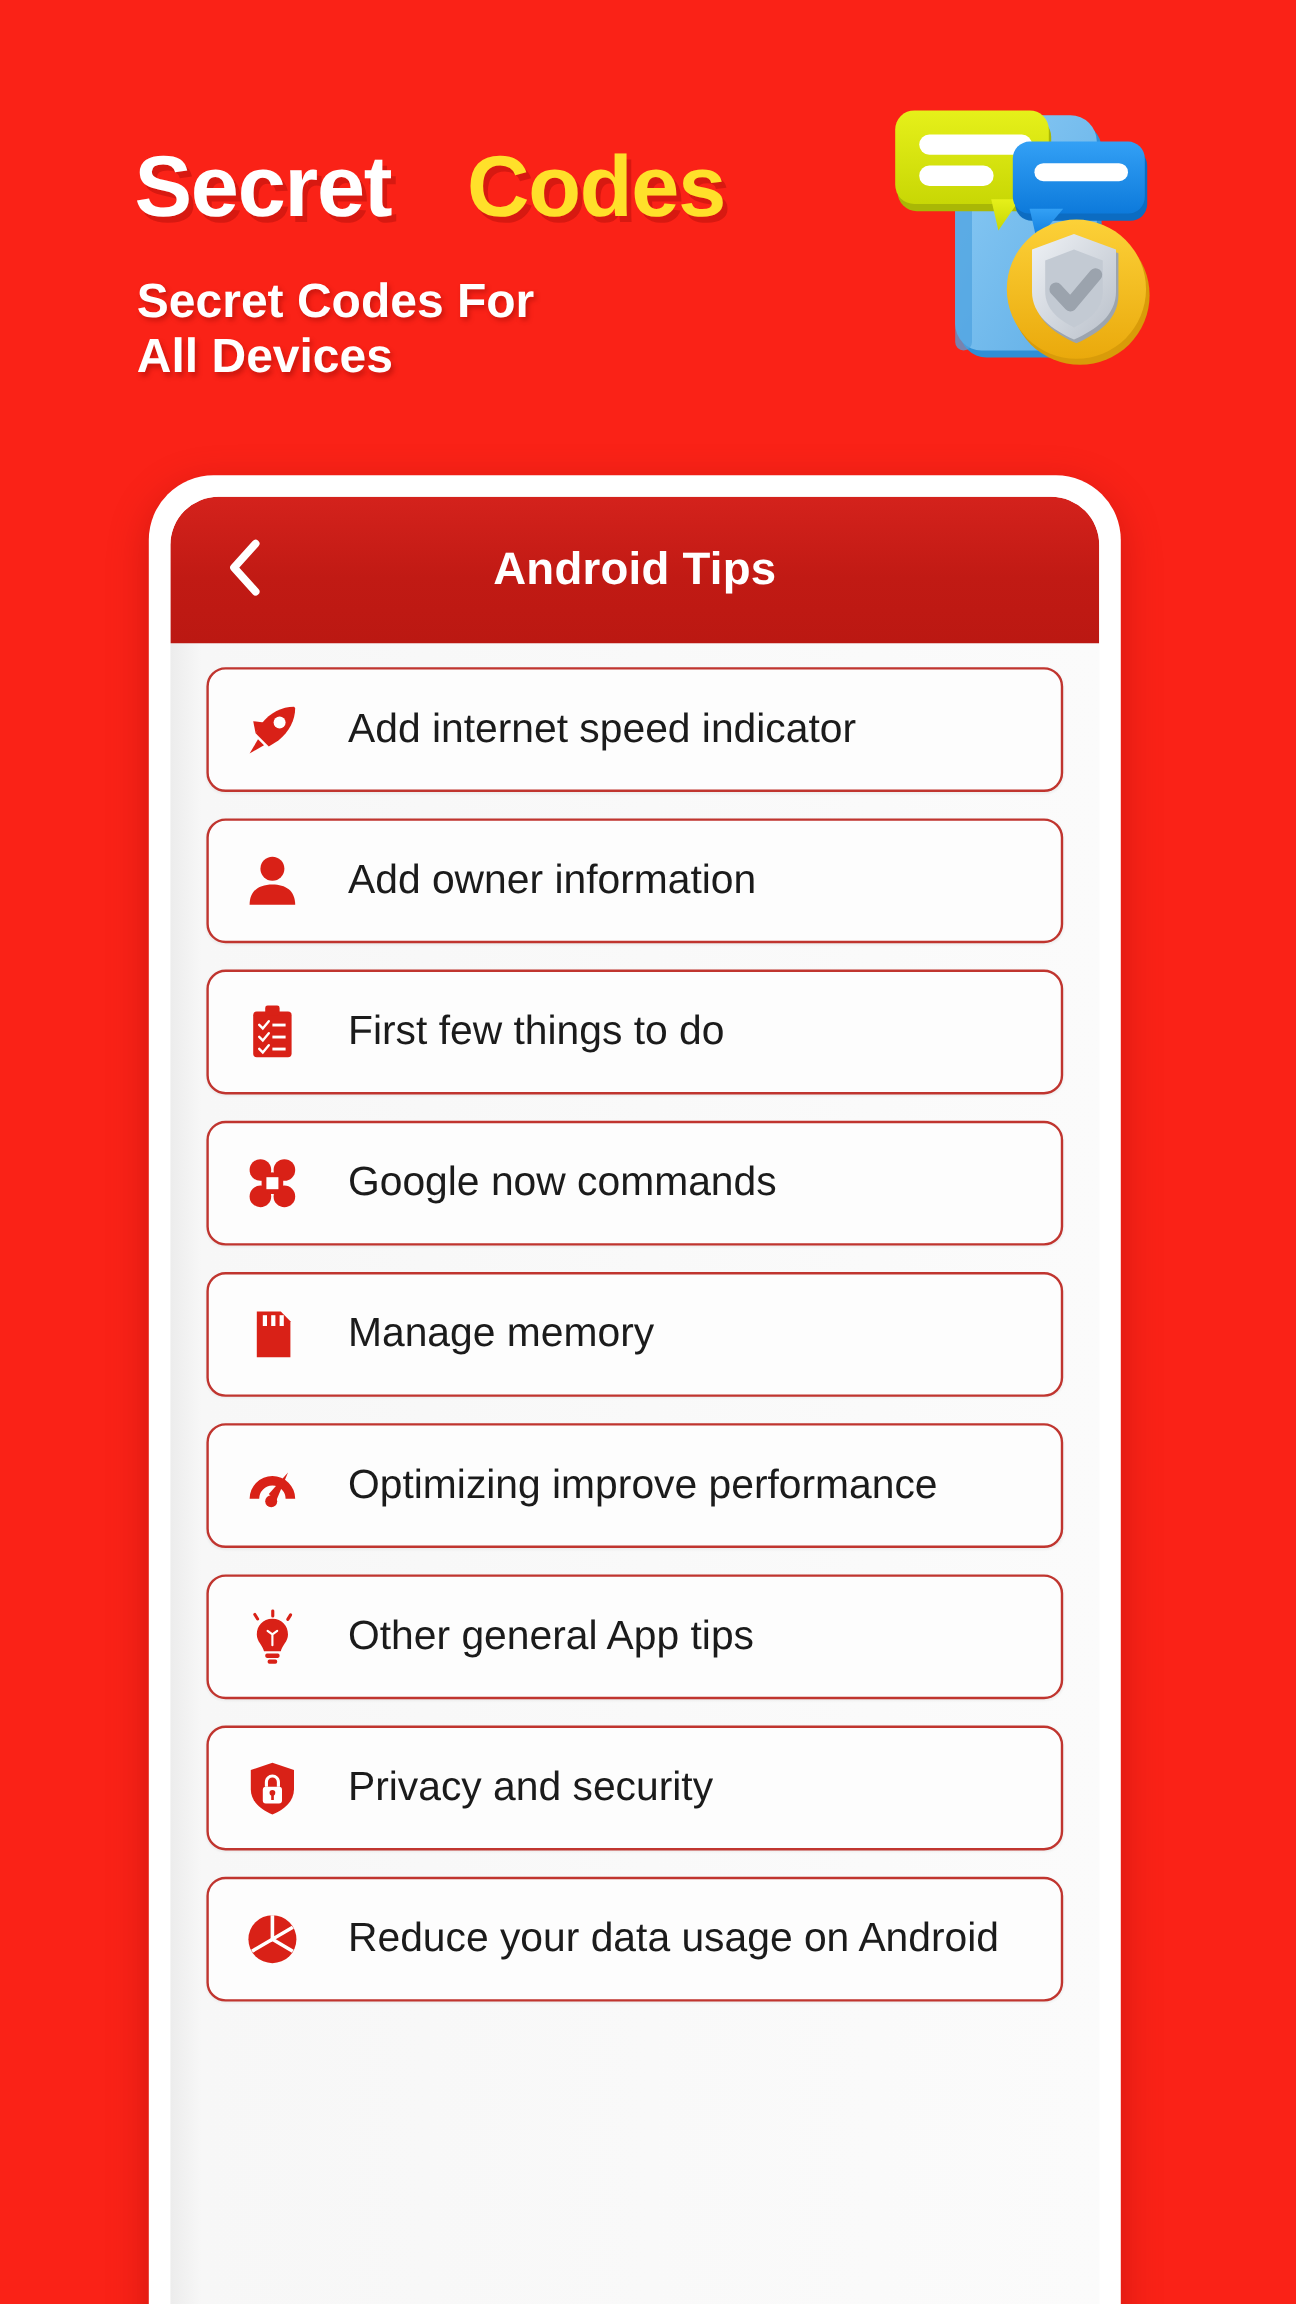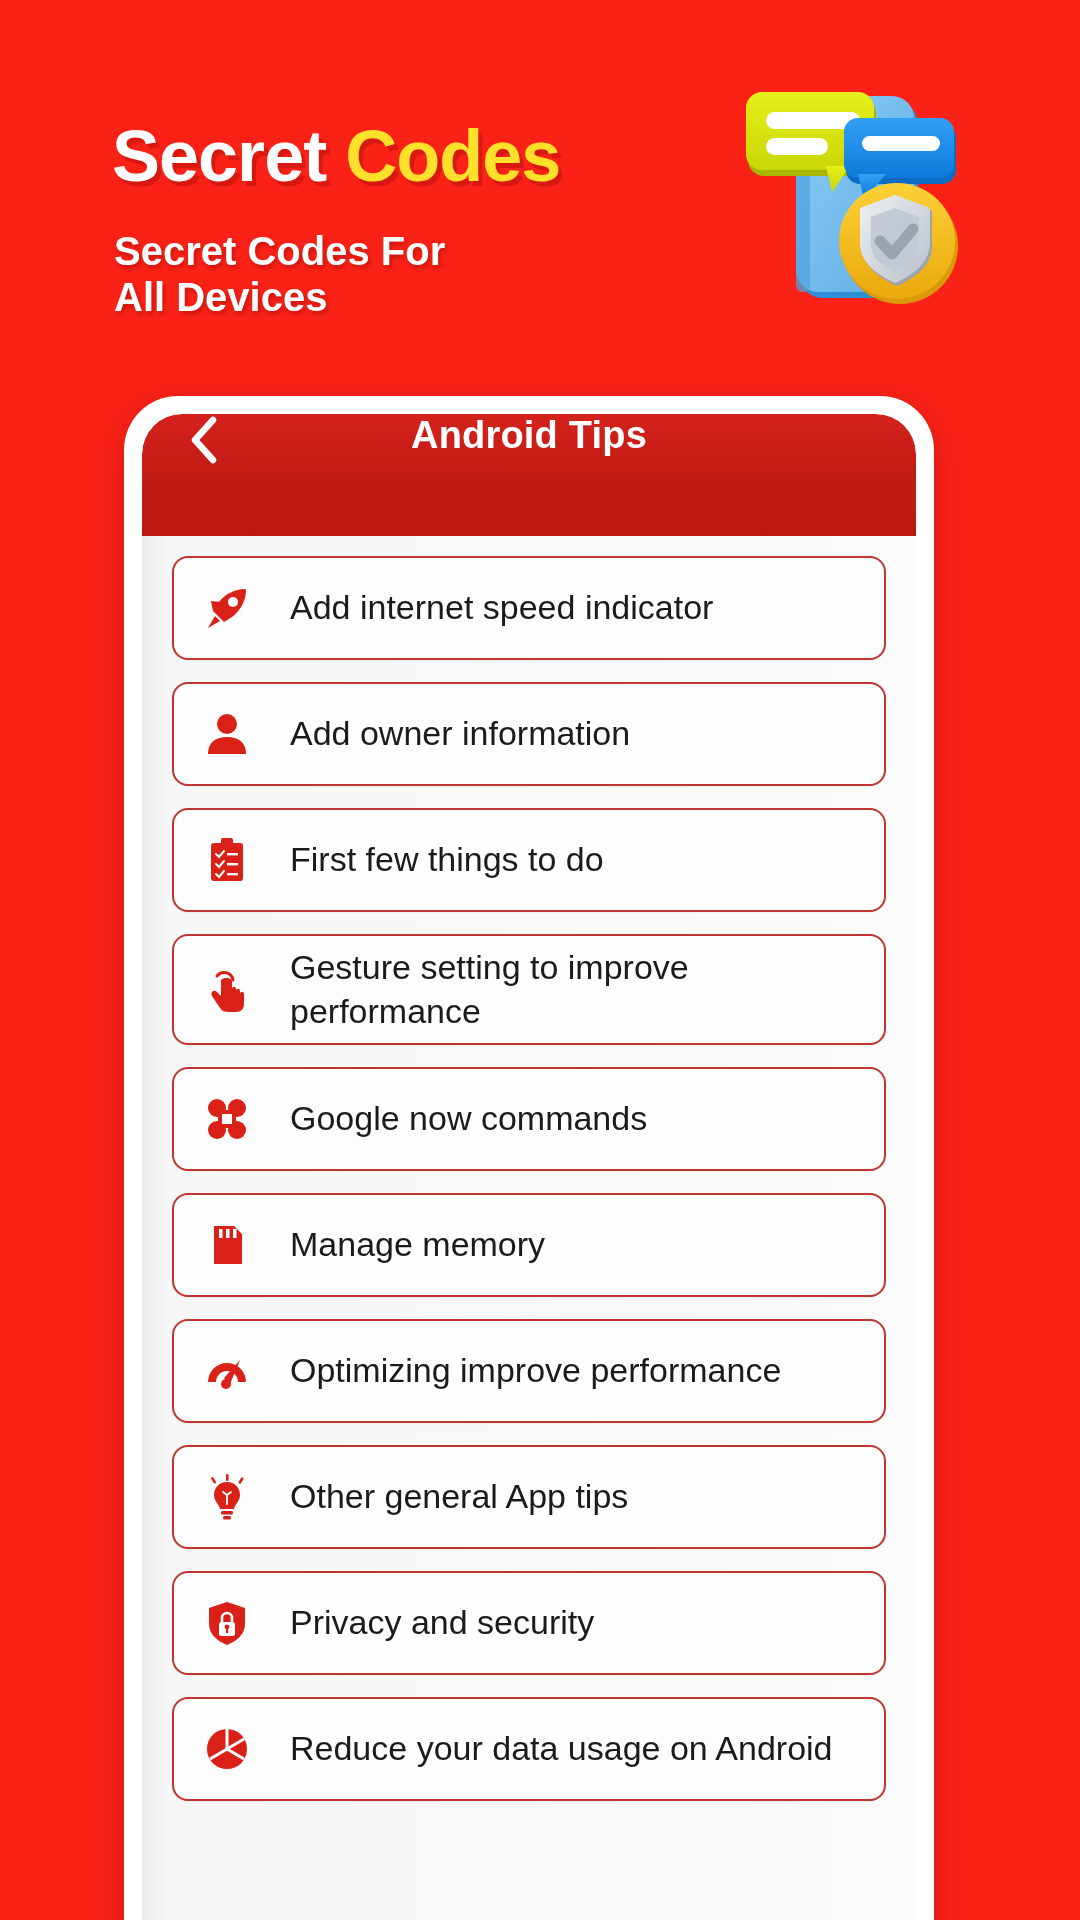--- a/index.html
+++ b/index.html
@@ -29,21 +29,21 @@
     left: 112px;
     top: 120px;
     font-size: 72px;
     font-weight: 900;
     letter-spacing: -1px;
     line-height: 1;
     white-space: nowrap;
     text-shadow: 4px 5px 0 rgba(150,10,5,0.35);
   }
   .promo-title .w1 { color: #ffffff; }
-  .promo-title .w2 { color: #FFE02A; }
+  .promo-title .w2 { color: #FFE02A; margin-left: 44px; }
 
   .promo-sub {
     position: absolute;
     left: 114px;
     top: 228px;
     font-size: 40px;
     font-weight: 700;
     color: #FFFFFF;
     line-height: 1.15;
     text-shadow: 2px 3px 4px rgba(140,8,4,0.45);
@@ -80,20 +80,21 @@
     border-radius: 40px 40px 0 0;
     overflow: hidden;
     position: relative;
   }
 
   .appbar {
     height: 122px;
     background: linear-gradient(180deg, #D4221C 0%, #C11A14 55%, #BB1812 100%);
     border-radius: 40px 40px 0 0;
     display: flex;
+    align-items: center;
     position: relative;
     padding: 0 34px;
   }
 
   .back-btn {
     width: 56px;
     height: 56px;
     display: flex;
     align-items: center;
     justify-content: center;
@@ -270,29 +271,20 @@
             <rect x="23" y="16" width="11" height="2.4" fill="#FFFFFF"></rect>
             <path d="M12 27 l3 3 l5 -6" stroke="#FFFFFF" stroke-width="2" fill="none" stroke-linecap="round"></path>
             <rect x="23" y="26" width="11" height="2.4" fill="#FFFFFF"></rect>
             <path d="M12 37 l3 3 l5 -6" stroke="#FFFFFF" stroke-width="2" fill="none" stroke-linecap="round"></path>
             <rect x="23" y="36" width="11" height="2.4" fill="#FFFFFF"></rect>
           </svg>
         </span>
         <span class="tip-label">First few things to do</span>
       </div>
 
-      <div class="tip-card">
-        <span class="tip-icon">
-          <svg viewBox="0 0 46 46" xmlns="http://www.w3.org/2000/svg">
-            <path d="M13 9 A9 9 0 0 1 29 13" stroke="#D92117" stroke-width="3" fill="none" stroke-linecap="round"></path>
-            <path d="M17 14 L17 29 L13 25 C10 22 6 25 8 29 L16 41 C18 44 21 45 25 45 L32 45 C37 45 40 42 40 37 L40 27 C40 24 36 24 36 27 L36 24 C36 21 32 21 32 24 L32 22 C32 19 28 19 28 22 L28 14 C28 10 17 10 17 14 Z" fill="#D92117"></path>
-          </svg>
-        </span>
-        <span class="tip-label">Gesture setting to improve performance</span>
-      </div>
 
       <div class="tip-card">
         <span class="tip-icon">
           <svg viewBox="0 0 46 46" xmlns="http://www.w3.org/2000/svg">
             <circle cx="13" cy="12" r="9" fill="#D92117"></circle>
             <circle cx="33" cy="12" r="9" fill="#D92117"></circle>
             <circle cx="13" cy="34" r="9" fill="#D92117"></circle>
             <circle cx="33" cy="34" r="9" fill="#D92117"></circle>
             <rect x="14" y="19" width="18" height="8" fill="#D92117"></rect>
             <rect x="19" y="14" width="8" height="18" fill="#D92117"></rect>

